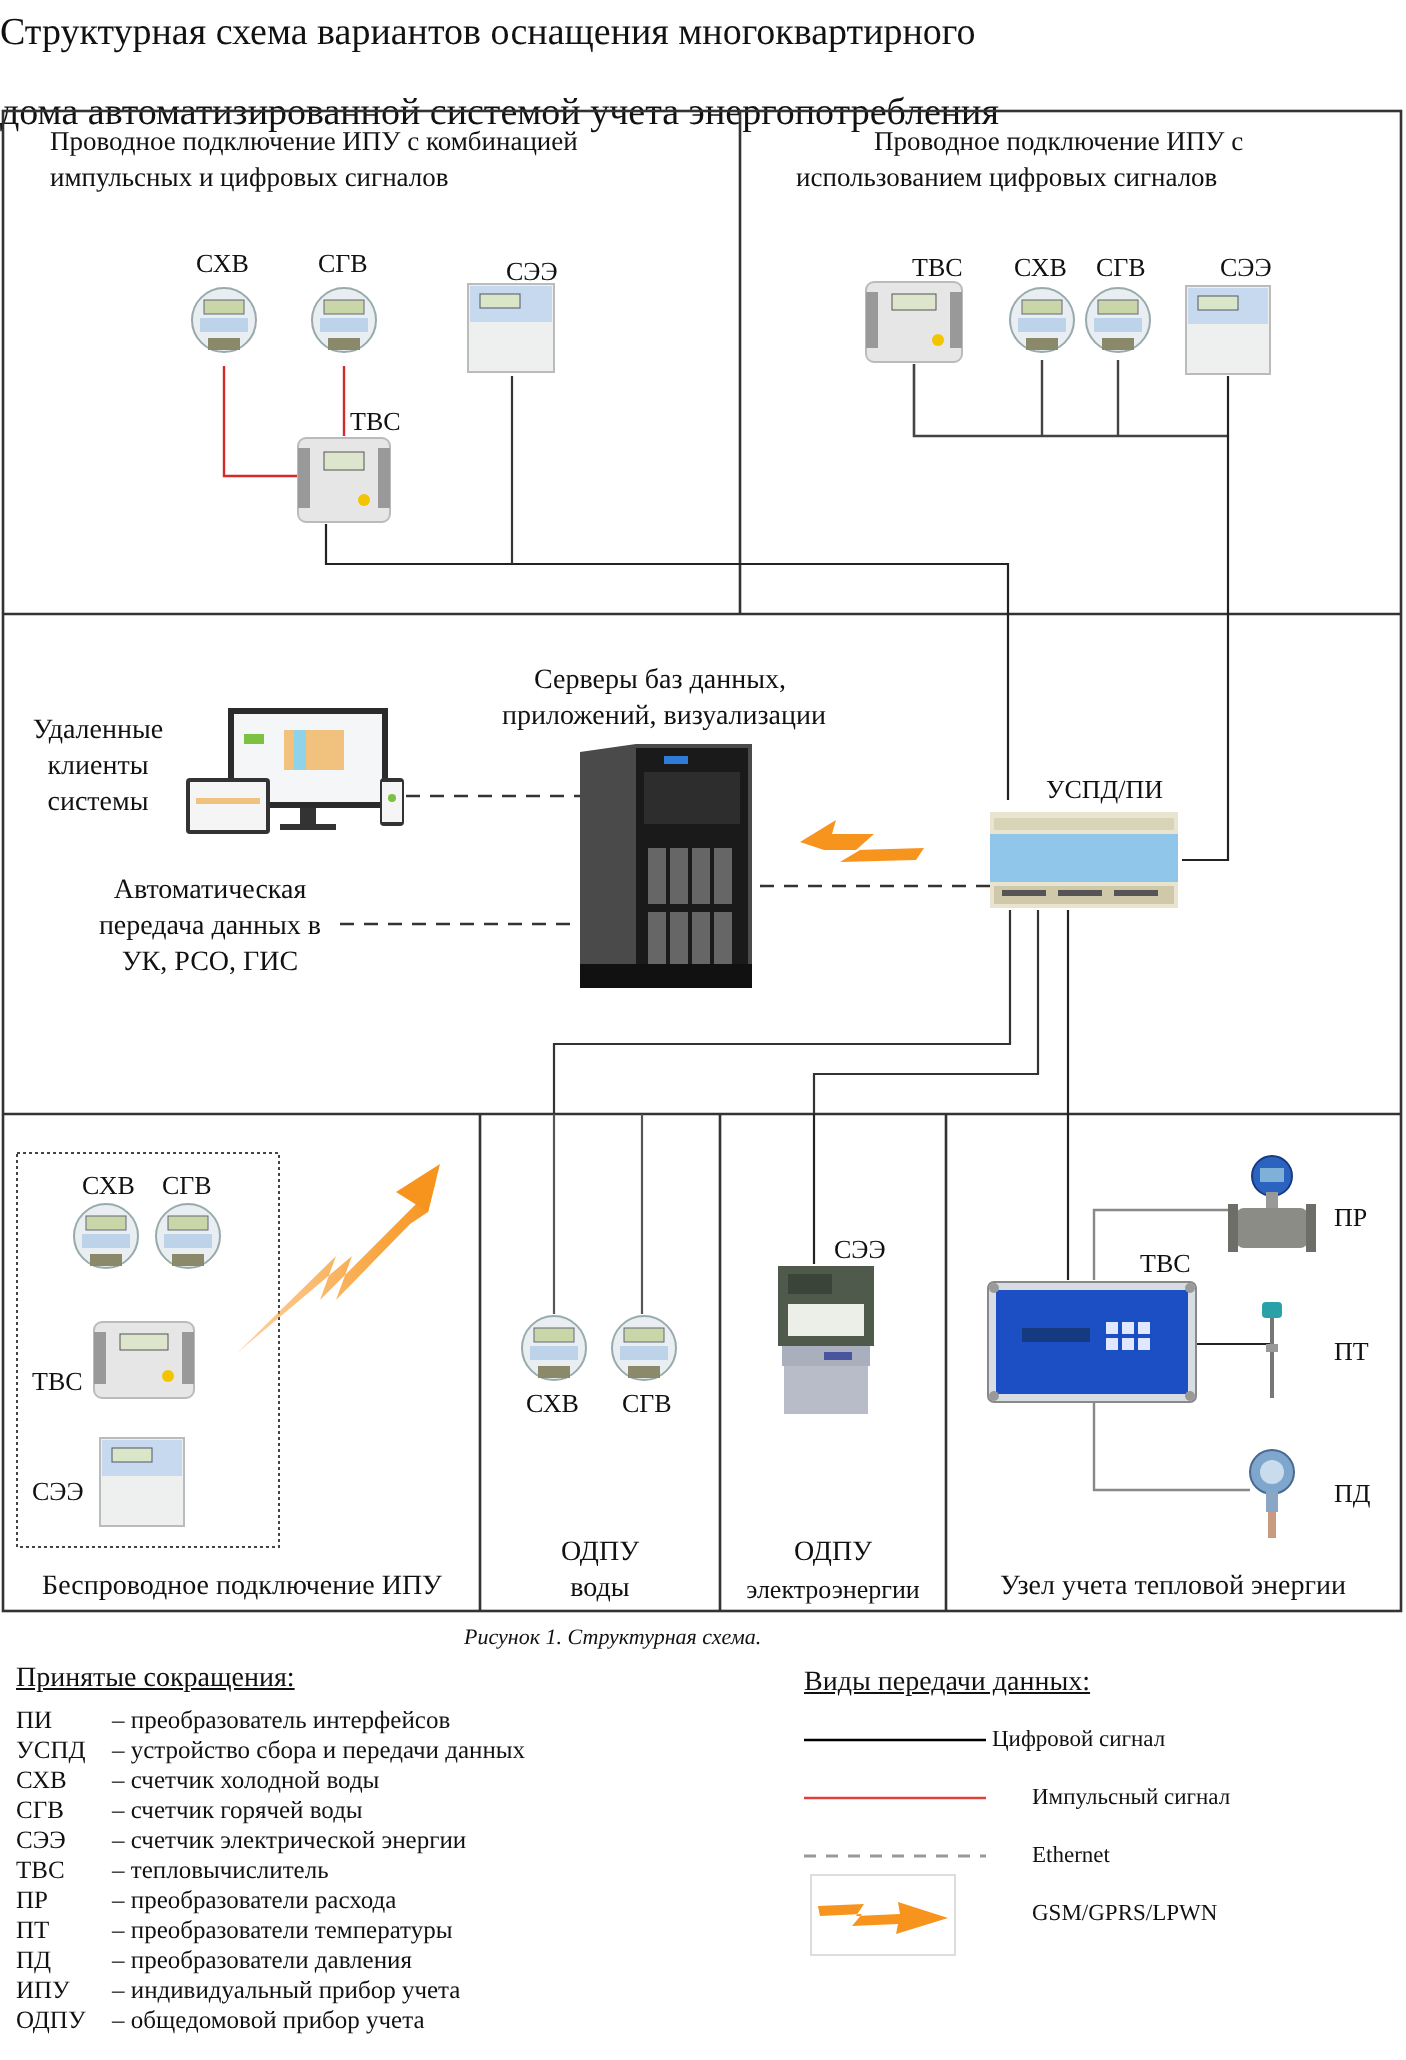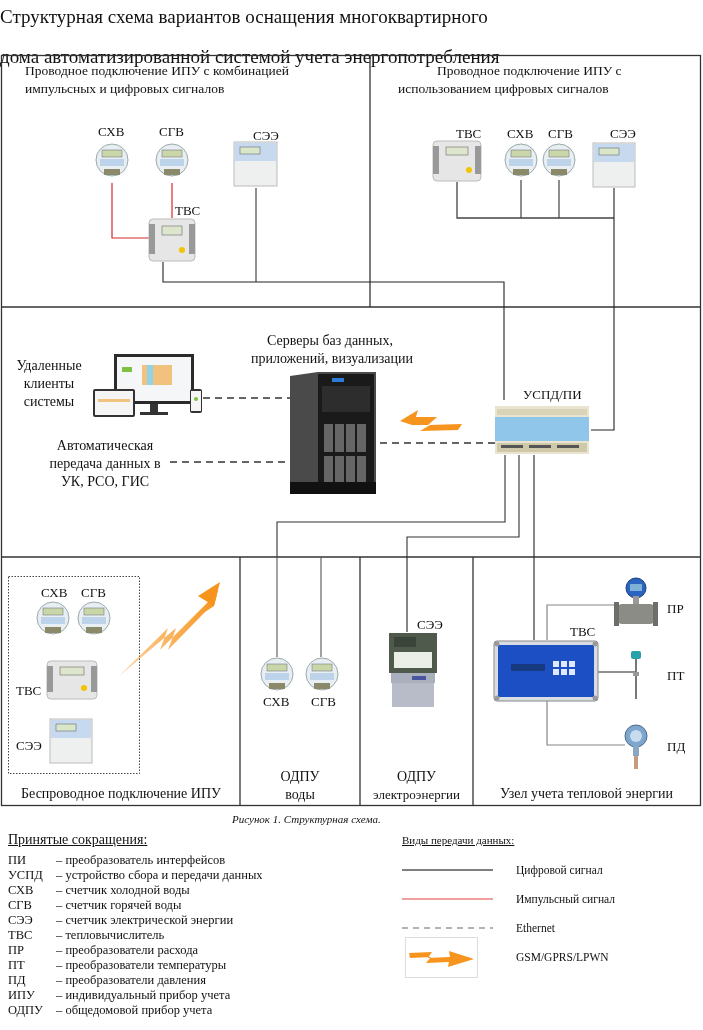--- a/index.html
+++ b/index.html
@@ -318,17 +318,17 @@
   <div class="legend-row"><span class="abbr">СГВ</span><span>– счетчик горячей воды</span></div>
   <div class="legend-row"><span class="abbr">СЭЭ</span><span>– счетчик электрической энергии</span></div>
   <div class="legend-row"><span class="abbr">ТВС</span><span>– тепловычислитель</span></div>
   <div class="legend-row"><span class="abbr">ПР</span><span>– преобразователи расхода</span></div>
   <div class="legend-row"><span class="abbr">ПТ</span><span>– преобразователи температуры</span></div>
   <div class="legend-row"><span class="abbr">ПД</span><span>– преобразователи давления</span></div>
   <div class="legend-row"><span class="abbr">ИПУ</span><span>– индивидуальный прибор учета</span></div>
   <div class="legend-row"><span class="abbr">ОДПУ</span><span>– общедомовой прибор учета</span></div>
 </div>
 
-<div class="abs underline" style="left:402px; top:834px; font-size:11px;">Виды передачи данных:</div>
-<div class="abs legend-row" style="left:516px; top:863px; font-size:11.5px;">Цифровой сигнал</div>
+<div class="abs underline" style="left:402px; top:834px; font-size:14px;">Виды передачи данных:</div>
+<div class="abs legend-row" style="left:496px; top:863px; font-size:11.5px;">Цифровой сигнал</div>
 <div class="abs legend-row" style="left:516px; top:892px; font-size:11.5px;">Импульсный сигнал</div>
 <div class="abs legend-row" style="left:516px; top:921px; font-size:11.5px;">Ethernet</div>
 <div class="abs legend-row" style="left:516px; top:950px; font-size:11.5px;">GSM/GPRS/LPWN</div>
 
 </body></html>

